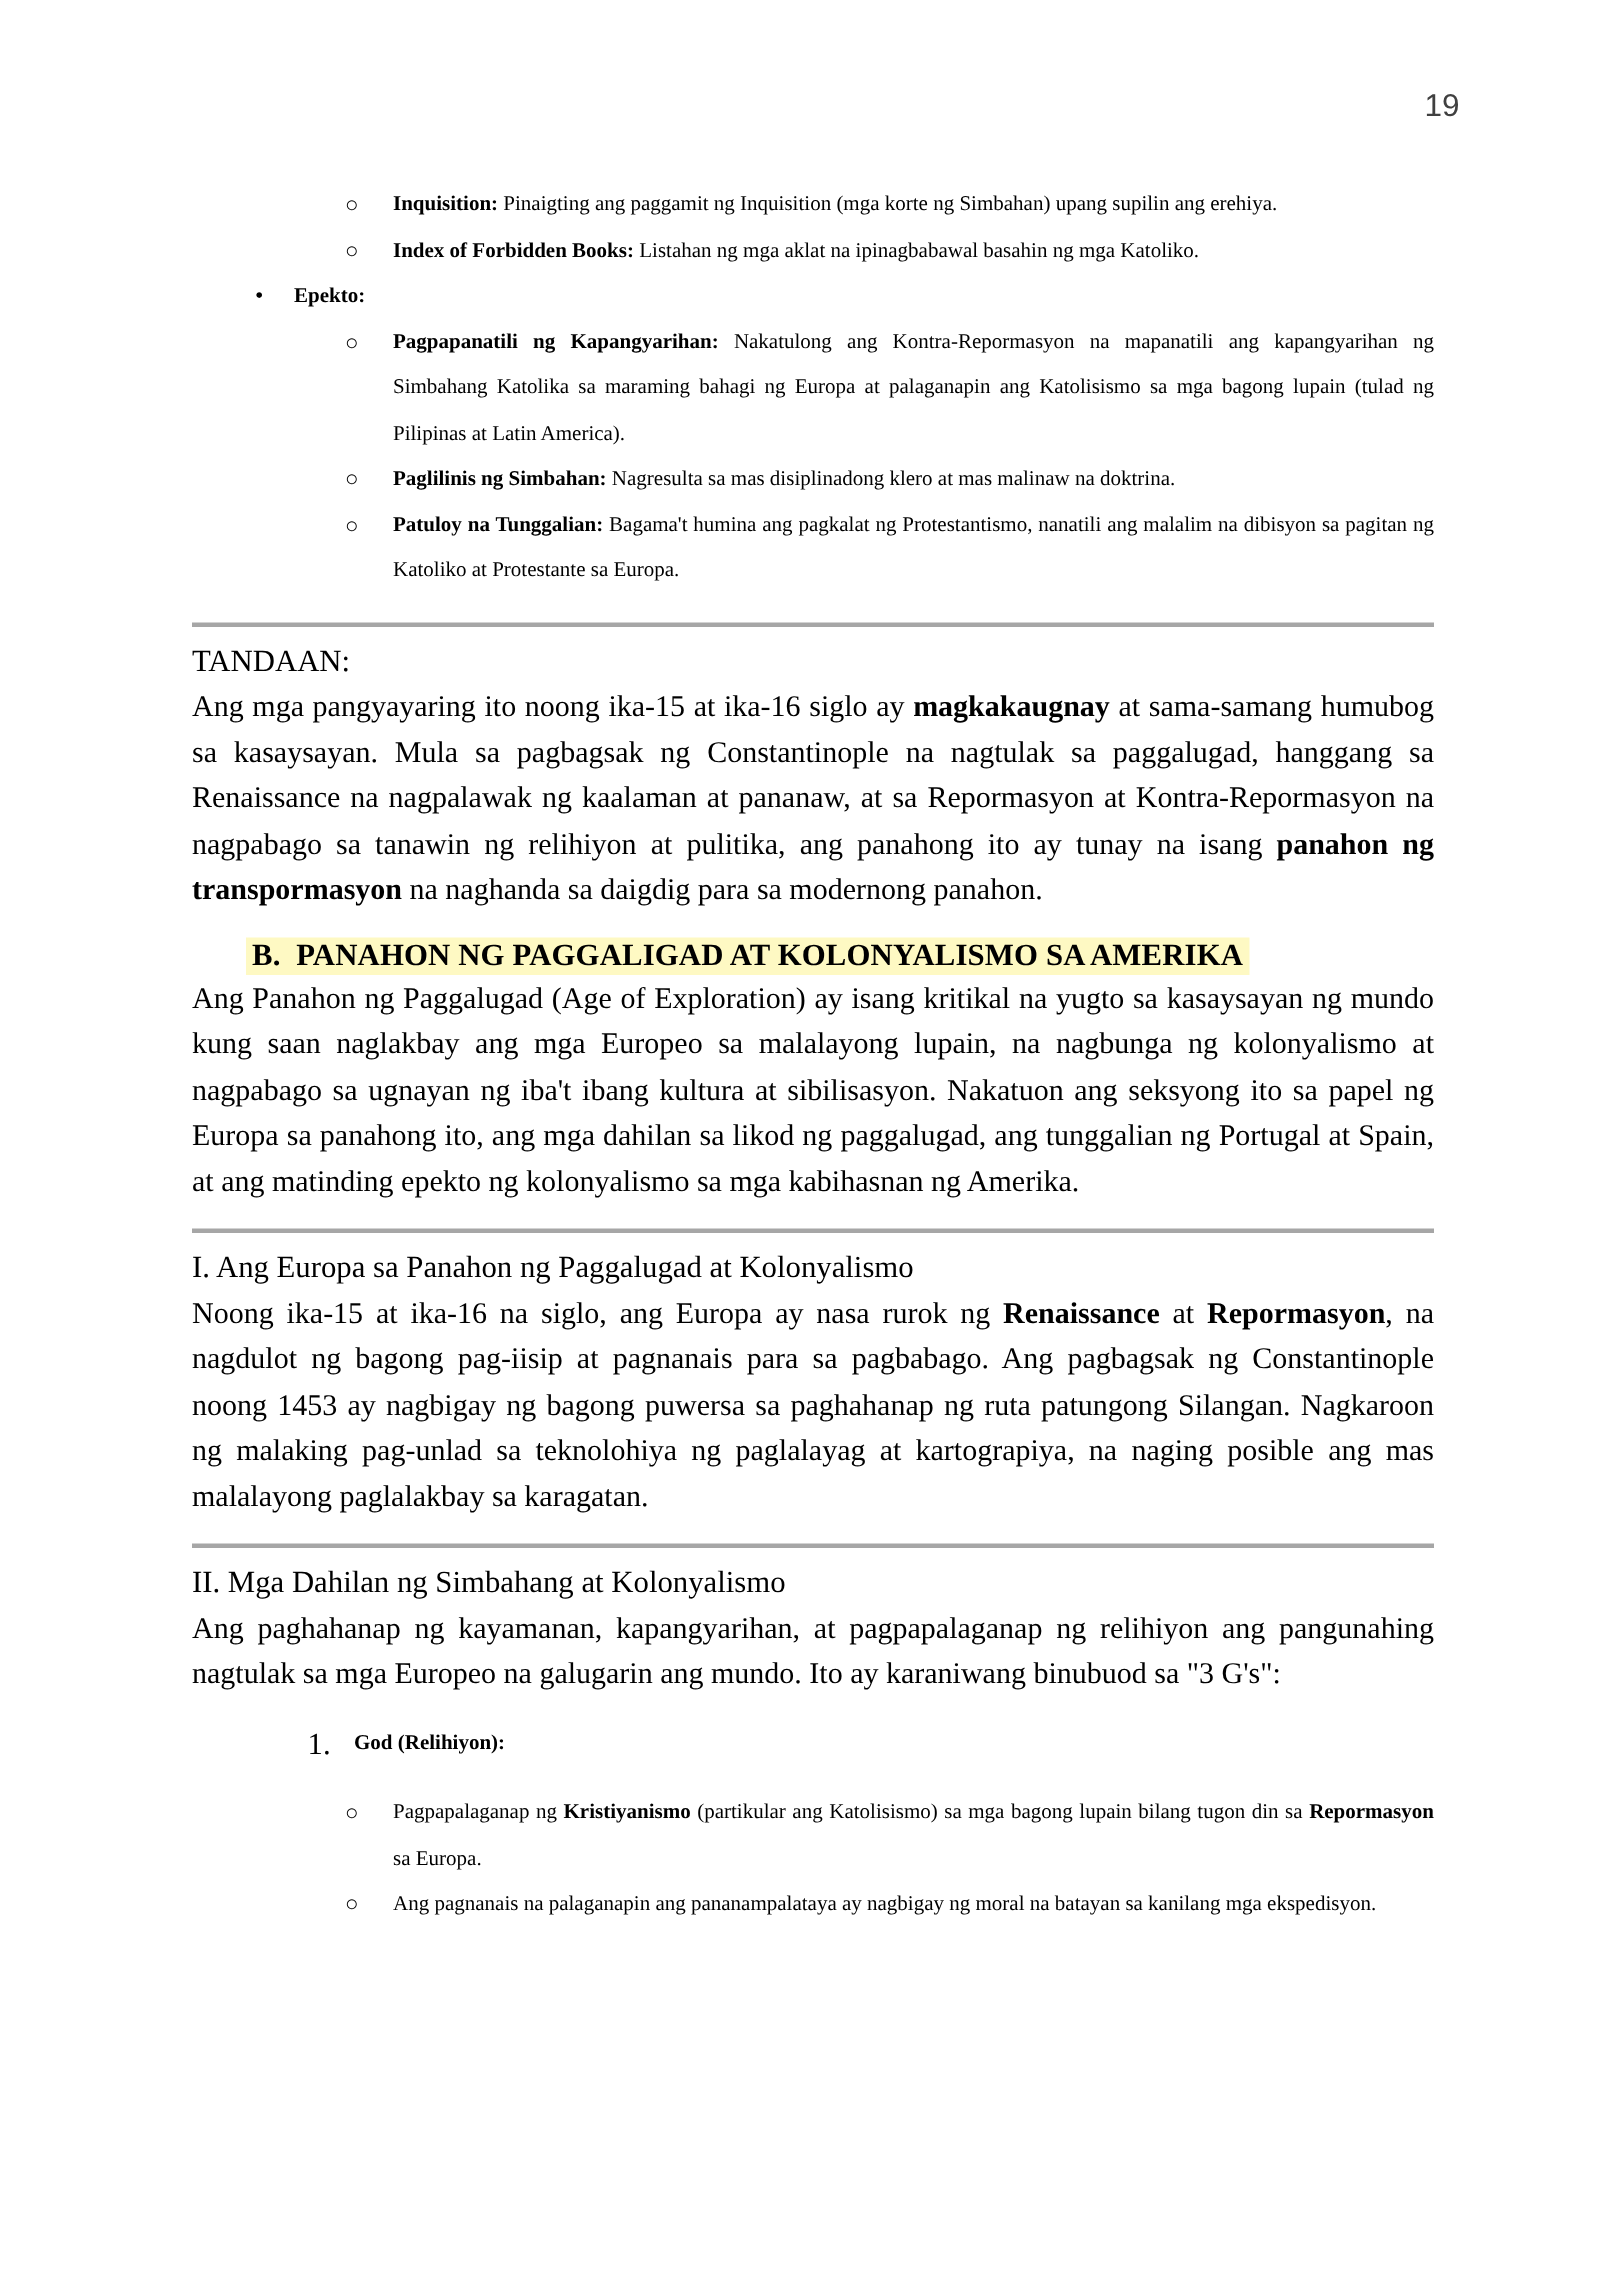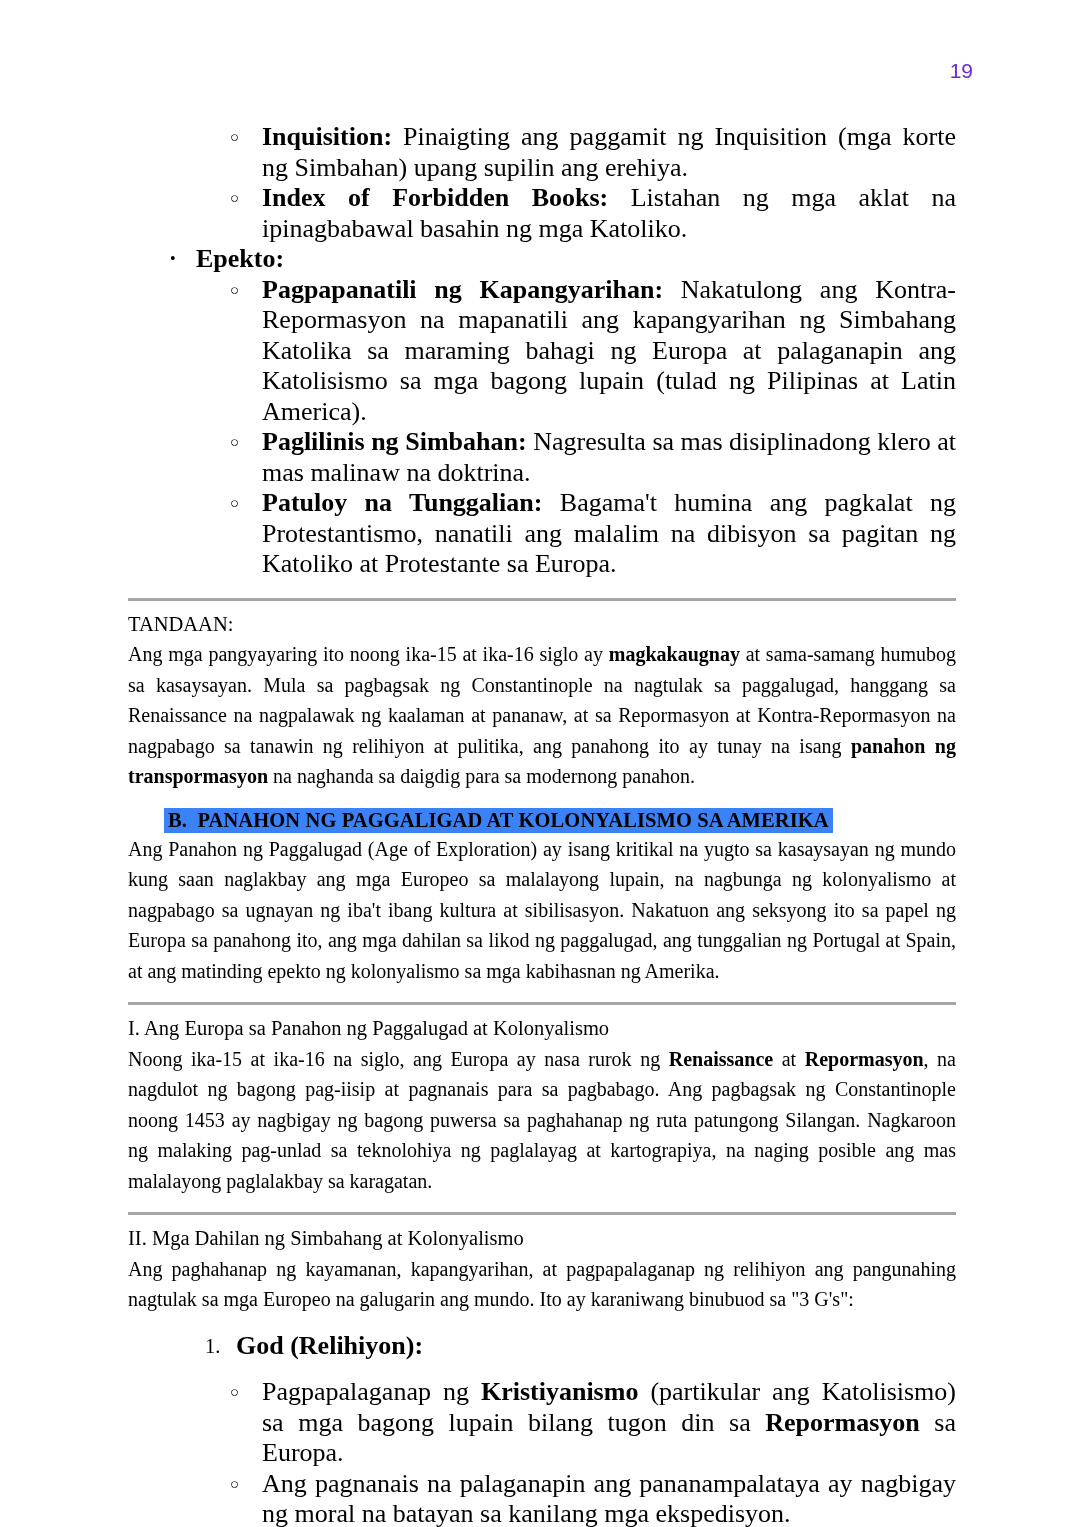--- a/index.html
+++ b/index.html
@@ -23,21 +23,21 @@
     box-sizing: border-box;
     padding: 0;
   }
   .page-number {
     position: absolute;
     right: 107px;
     top: 58px;
     font-family: "Liberation Sans", "DejaVu Sans", sans-serif;
     font-size: 21px;
     line-height: 26px;
-    color: #6d28d9;
+    color: #404040;
   }
   .content {
     position: absolute;
     left: 128px;
     top: 122px;
     width: 828px;
   }
   
   .para {
     font-size: 20px;
@@ -60,21 +60,21 @@
     align-items: flex-start;
   }
   .marker {
     flex: 0 0 auto;
     font-size: 20.5px;
     line-height: 30.5px;
     text-align: left;
   }
   .li-body {
     flex: 1 1 auto;
-    font-size: 26px;
+    font-size: 14px;
     line-height: 30.5px;
     text-align: justify;
   }
   
   .lvl1 > .li-row { padding-left: 42px; }
   .lvl1 > .li-row > .marker {
     width: 26px;
     font-size: 16px;
   }
   
@@ -98,21 +98,21 @@
     width: 828px;
     height: 0;
   }
 
   
   .hl-wrap {
     margin: 0;
     padding: 0;
   }
   .hl {
-    background: #3b82f6;
+    background: #fef9c3;
     font-weight: bold;
     font-size: 20.5px;
     line-height: 28px;
     padding: 1px 4px 2px 4px;
     letter-spacing: 0.1px;
     white-space: pre;
   }
   .heading-bold {
     font-weight: normal;
     font-size: 20.5px;

